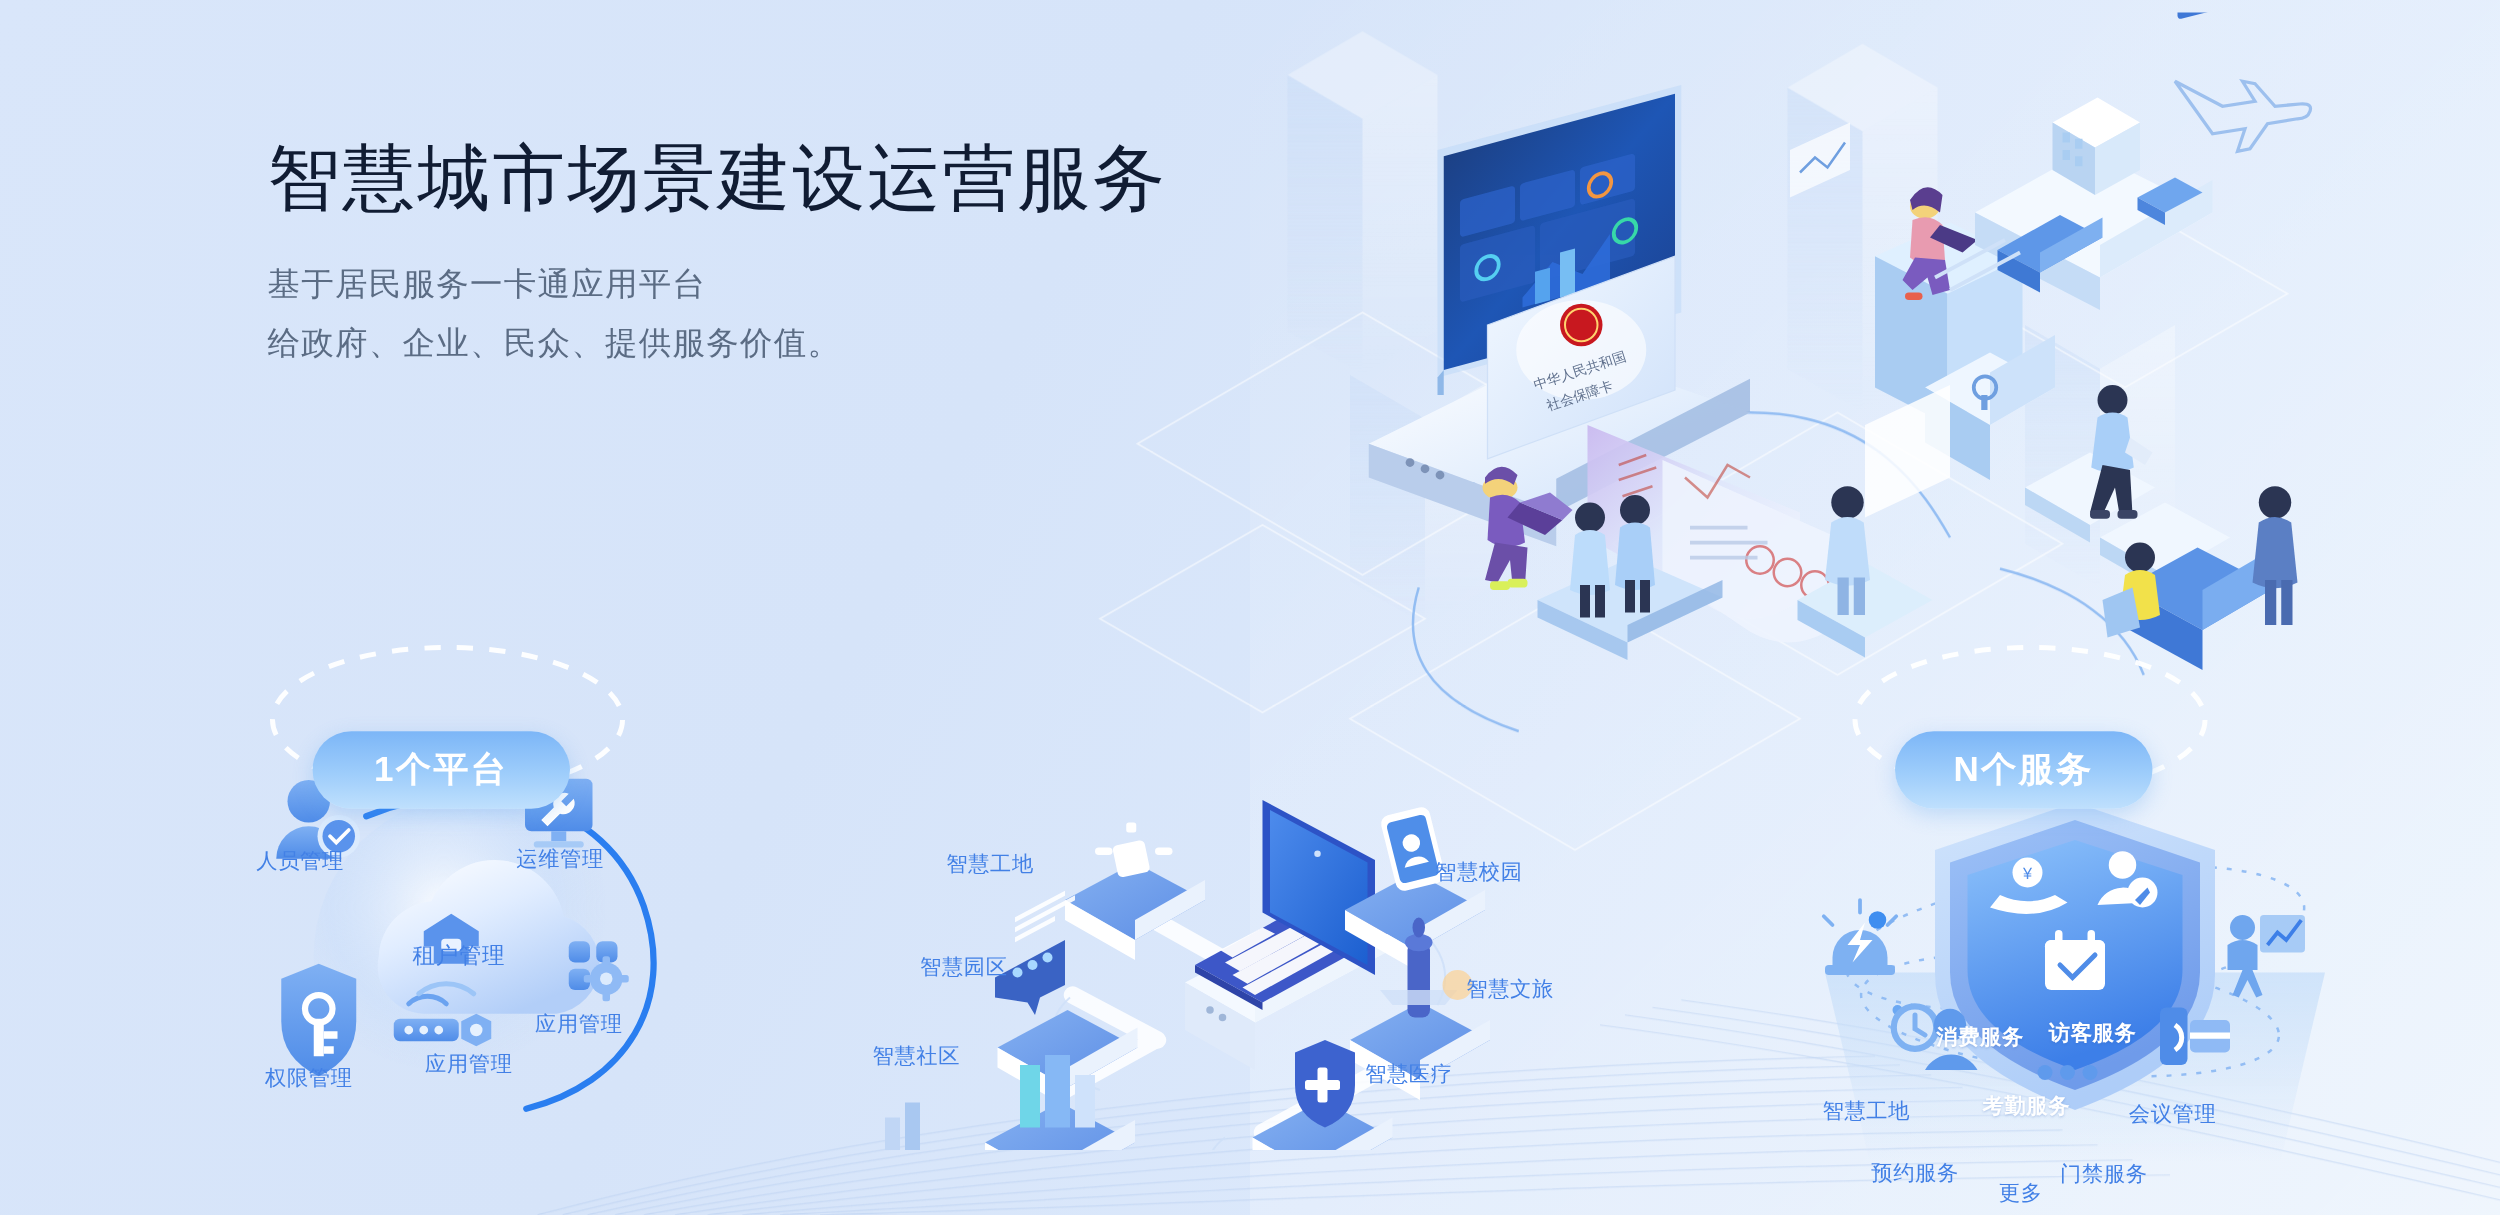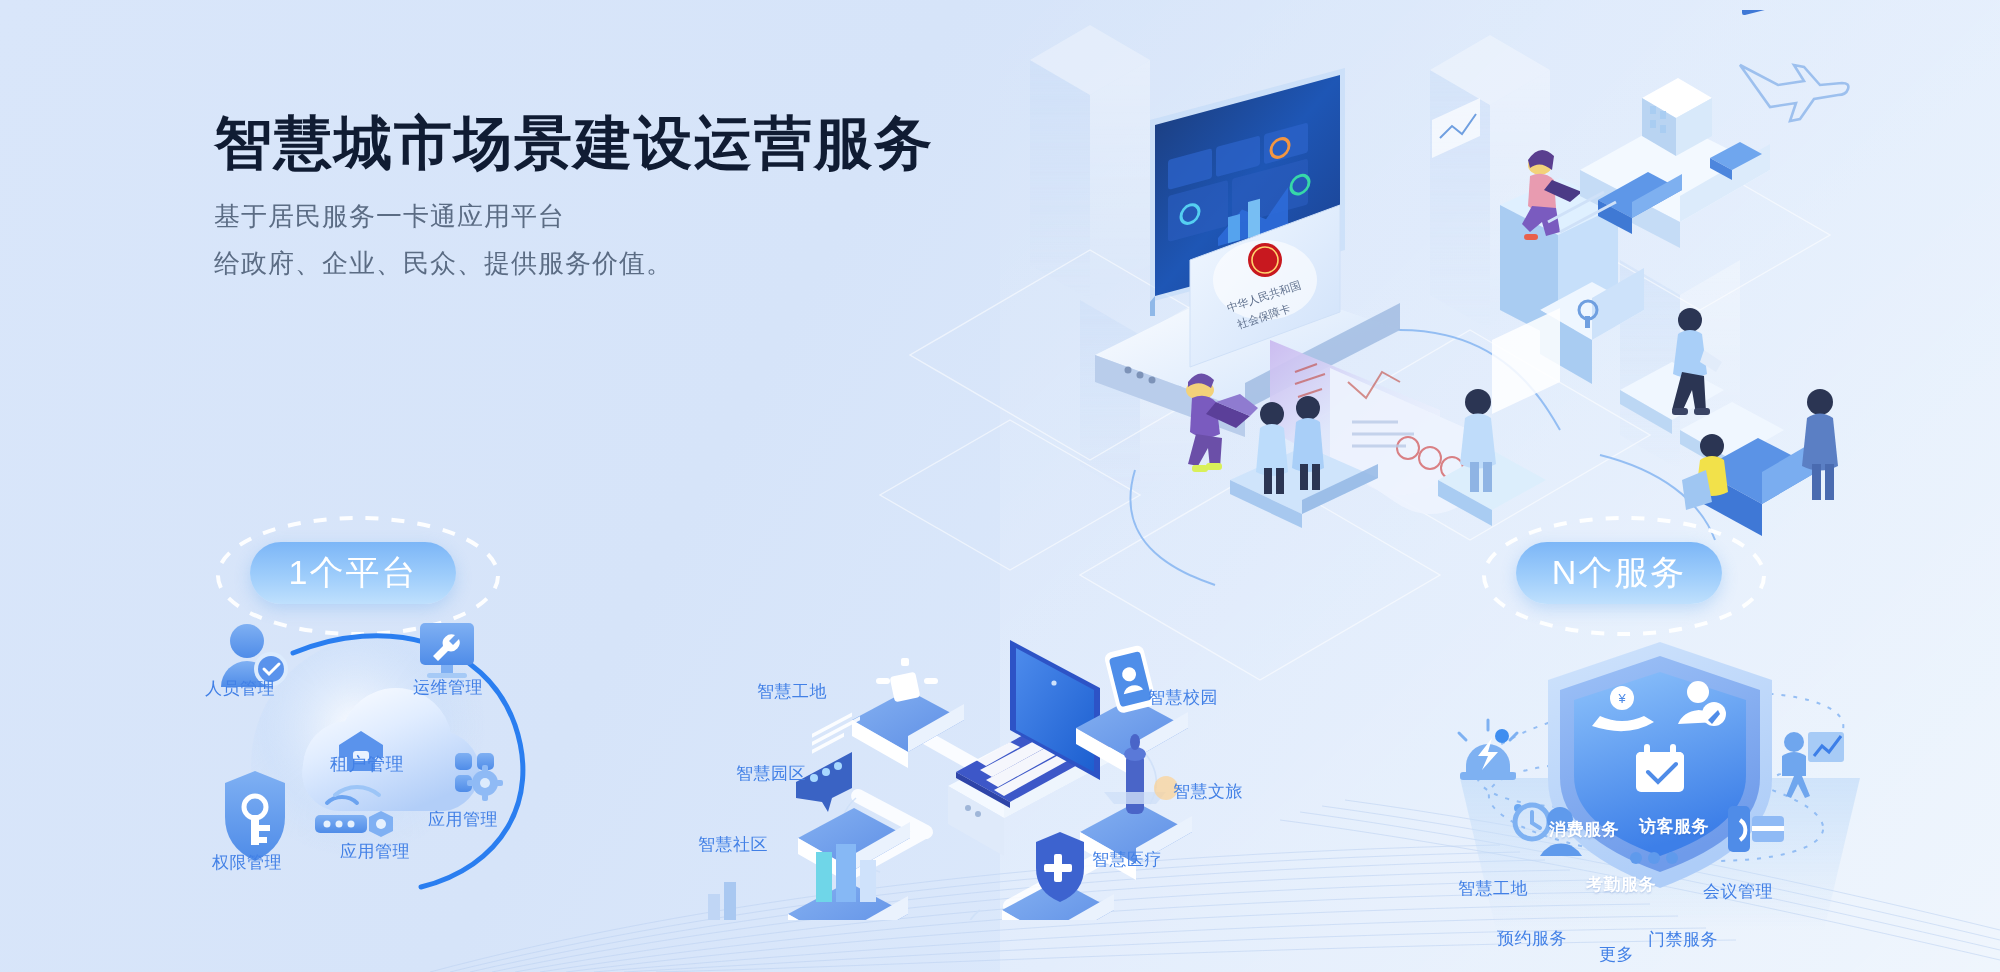--- a/index.html
+++ b/index.html
@@ -12,47 +12,48 @@
 
   
   #page { position:absolute; inset:0; width:2000px; height:972px; overflow:hidden;
           background:linear-gradient(118deg,#d9e6fa 0%,#d6e4f9 38%,#dbe8fb 62%,#e2eefc 100%); }
 
   .layer { position:absolute; inset:0; pointer-events:none; }
 
   
   #hero-text { position:absolute; left:214px; top:112px; width:760px; }
   #page-title {
-    font-size:58px; font-weight:700; letter-spacing:2px; color:#101c33;
+    font-size:58px; font-weight:400; letter-spacing:2px; color:#101c33;
     line-height:1.06; white-space:nowrap;
   }
   .subtitle-line {
     font-size:26px; color:#5b6c84; line-height:1.72; letter-spacing:1px;
     margin-top:2px; white-space:nowrap;
   }
-  #subtitle-block { margin-top:21px; }
+  #subtitle-block { margin-top:32px; }
   #cta-button {
     display:inline-flex; align-items:center; justify-content:center;
     margin-top:48px; height:62px; padding:0 30px;
     background:#1c77f2; color:#fff; border-radius:9px; border:none;
     font-size:25px; letter-spacing:2px; cursor:pointer; font-family:inherit;
     box-shadow:0 4px 14px rgba(28,119,242,.22);
   }
   #cta-button .chev { margin-left:2px; font-size:25px; }
 
   
   .badge-wrap { position:absolute; }
   .badge {
     position:relative; z-index:3;
     display:flex; align-items:center; justify-content:center;
     height:62px; min-width:206px; padding:0 26px;
     border-radius:34px;
     background:linear-gradient(180deg,#7cb6f7 0%,#9ecdfb 55%,#bfe0fd 100%);
-    color:#fff; font-size:34px; font-weight:400; letter-spacing:2px;
+    color:#fff; font-size:28px; font-weight:700; letter-spacing:2px;
     box-shadow:0 5px 16px rgba(97,164,240,.30);
+    margin-top:43px;
   }
 
   
   .lbl {
     position:absolute; font-size:17px; color:#4280e6;
     letter-spacing:.5px; white-space:nowrap; z-index:9;
   }
   .lbl.white { color:#ffffff; font-weight:700; text-shadow:0 1px 2px rgba(40,90,180,.30); }
   .lbl.cloud { color:#4280e6; font-size:18px; }
 </style>

